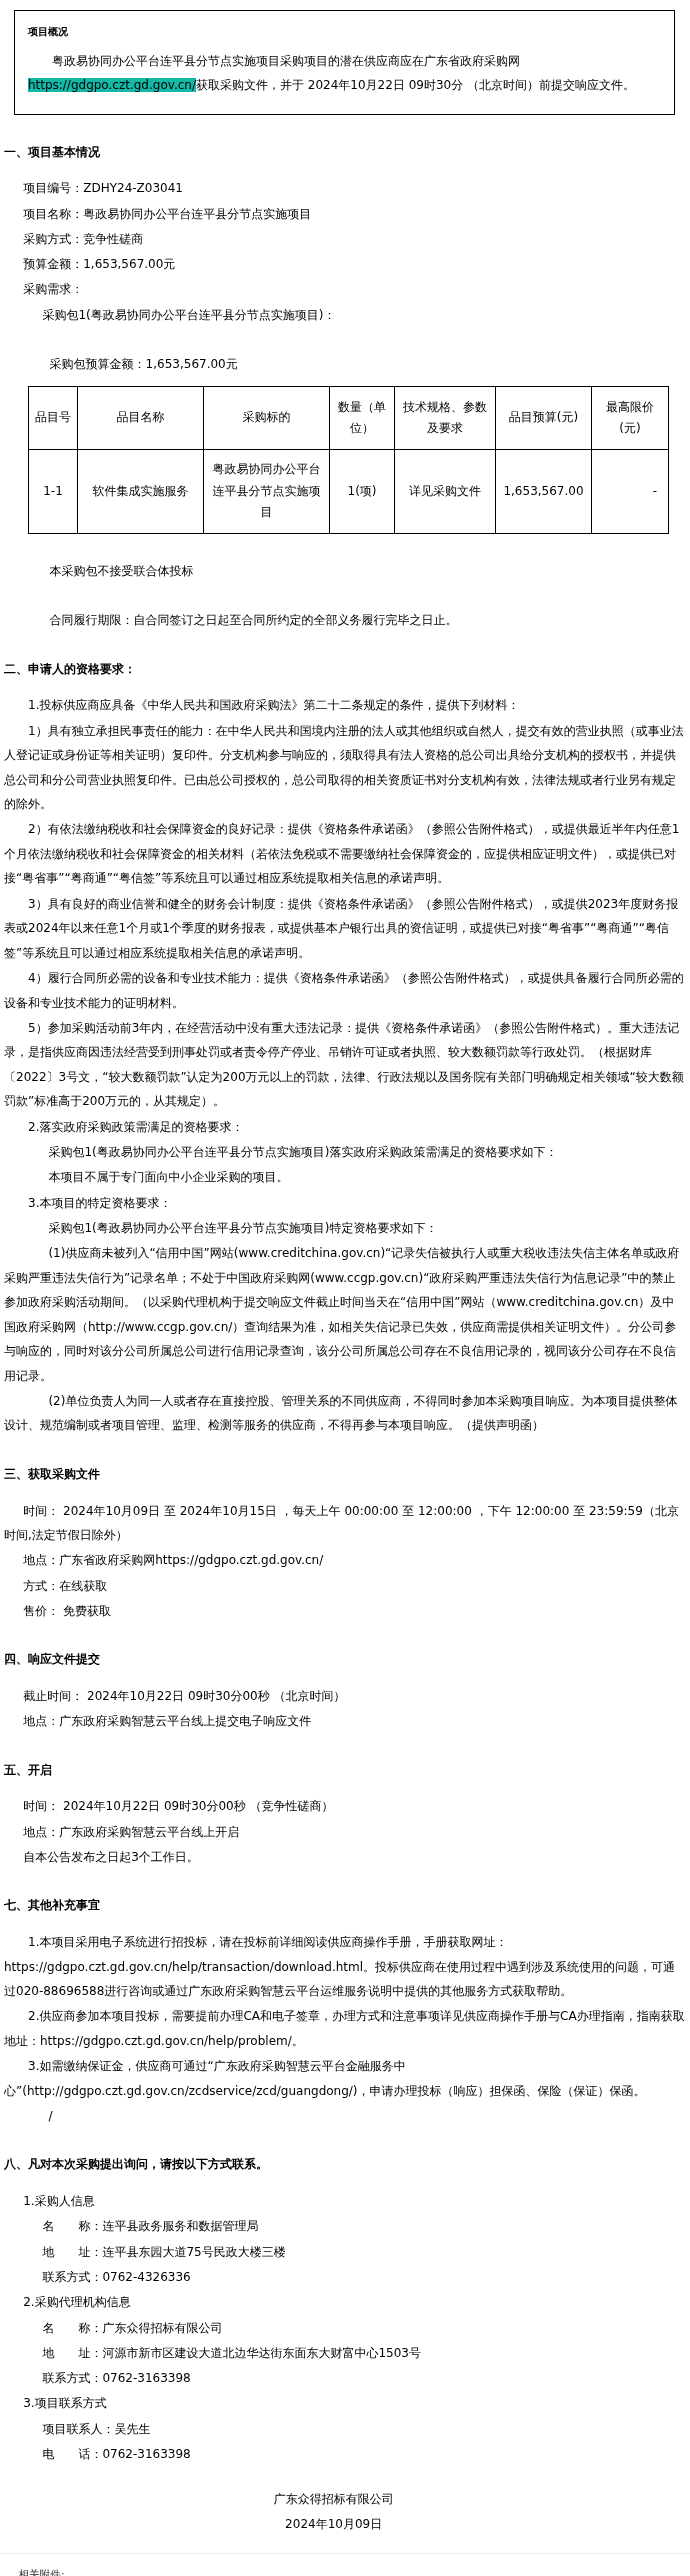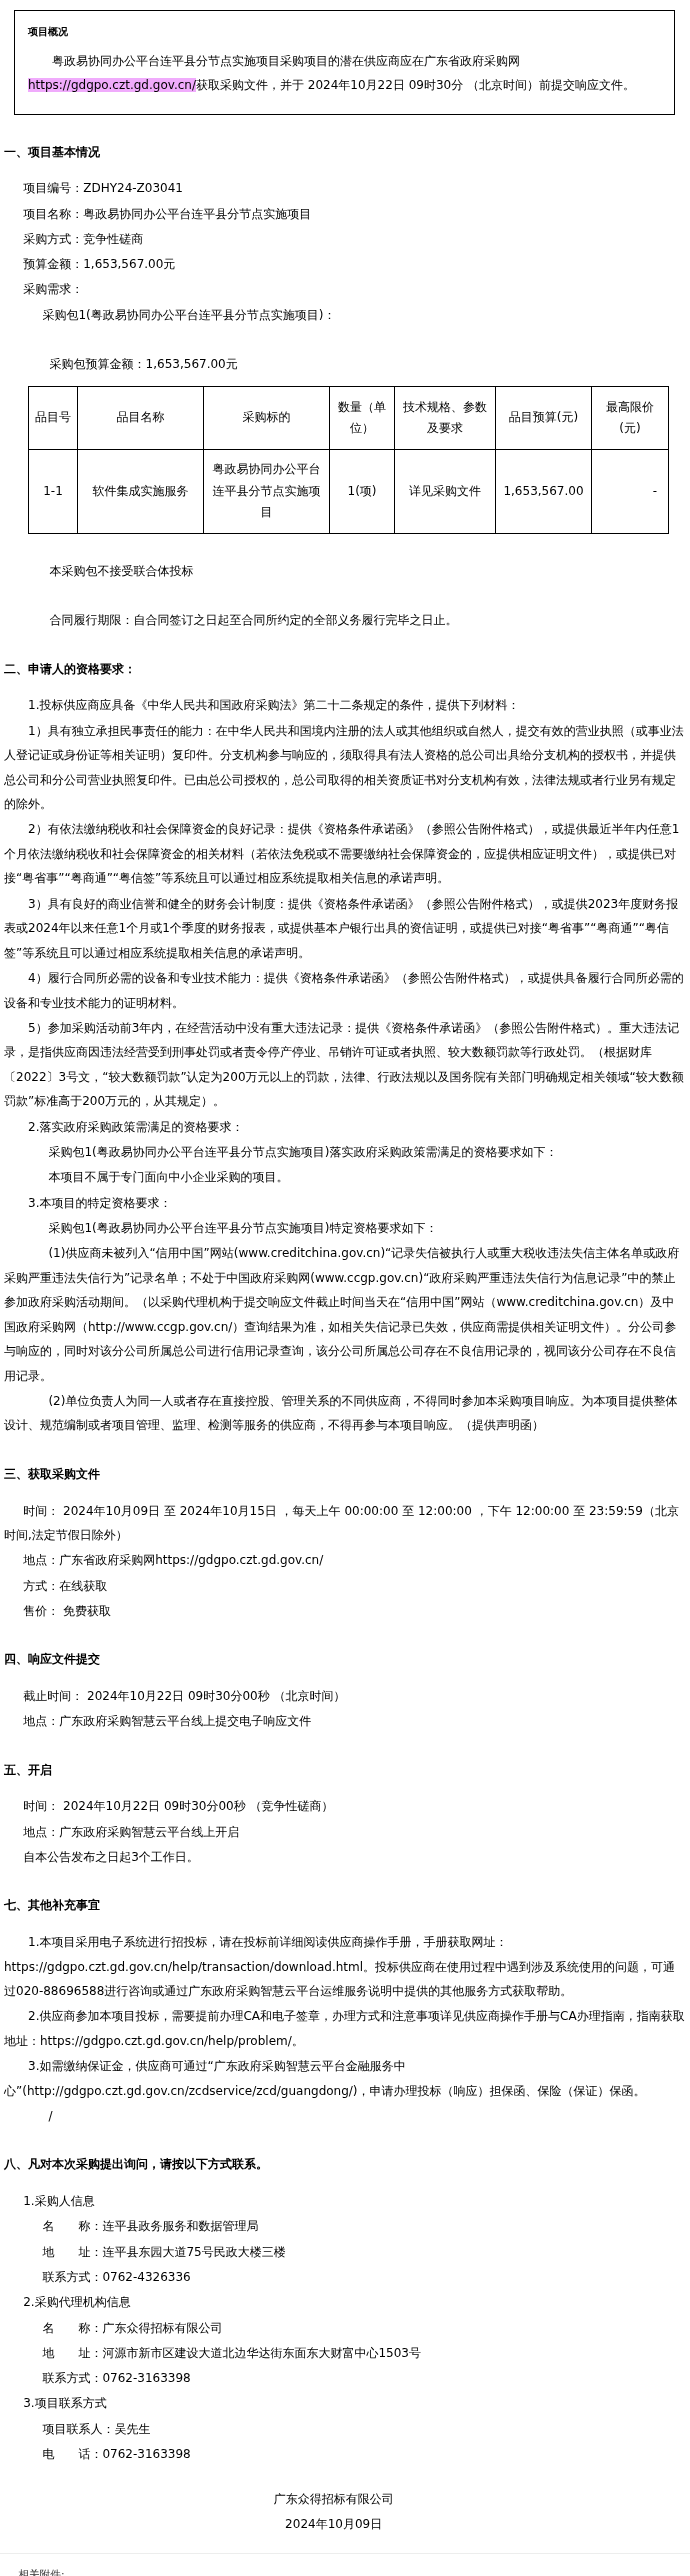--- a/index.html
+++ b/index.html
@@ -3,21 +3,21 @@
 <meta charset="utf-8">
 <style>
   html,body { margin:0; padding:0; background:#ffffff; }
   body { width:690px; font-family:"DejaVu Sans","Liberation Sans",sans-serif; color:#000; }
   .page { padding:9.5px 4.7px 8px 4px; font-size:12px; line-height:24.5px; }
 
   
   .ov-box { border:0.8px solid #000; margin:0 10.3px 25px 10.3px; padding:9.5px 12.6px 16px 12.6px; }
   .ov-title { font-weight:bold; font-size:10px; line-height:24px; }
   .ov-para { margin:4.7px 0 0 0; text-indent:2em; line-height:24.5px; }
-  .hl { background:#f0abfc; }
+  .hl { background:#14b8a6; }
 
   h2 { font-size:12px; font-weight:bold; margin:24px 0 12.6px 0; line-height:24px; }
 
   p { margin:0 0 0.8px 0; }
   .ti1 { text-indent:1.6em; }
   .ti2 { text-indent:3.2em; }
   .ti3 { text-indent:3.8em;margin-top:25px; }
   .ti-num { text-indent:2em; }
   .ti-sub { text-indent:3.7em; }
 

